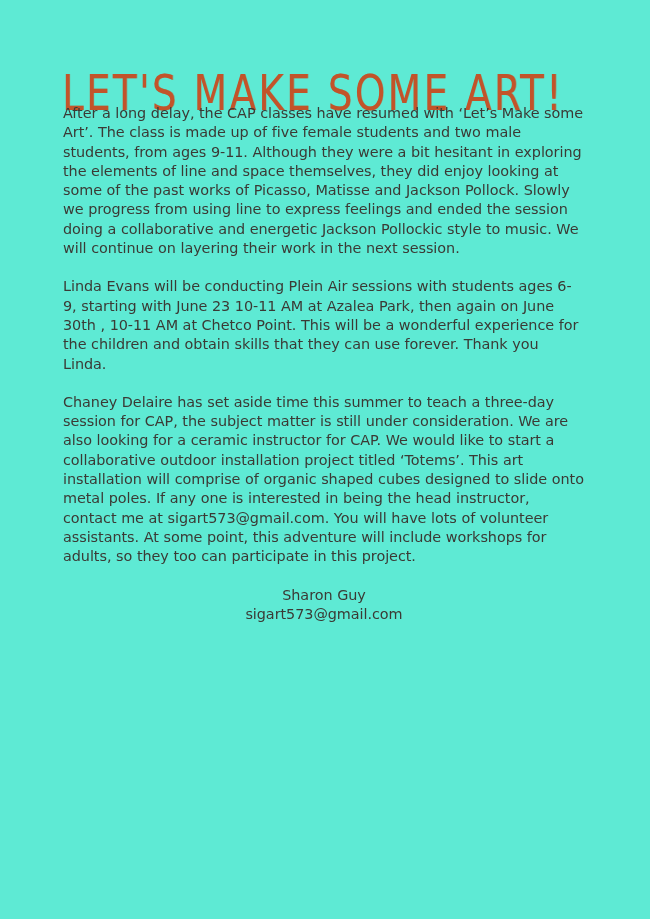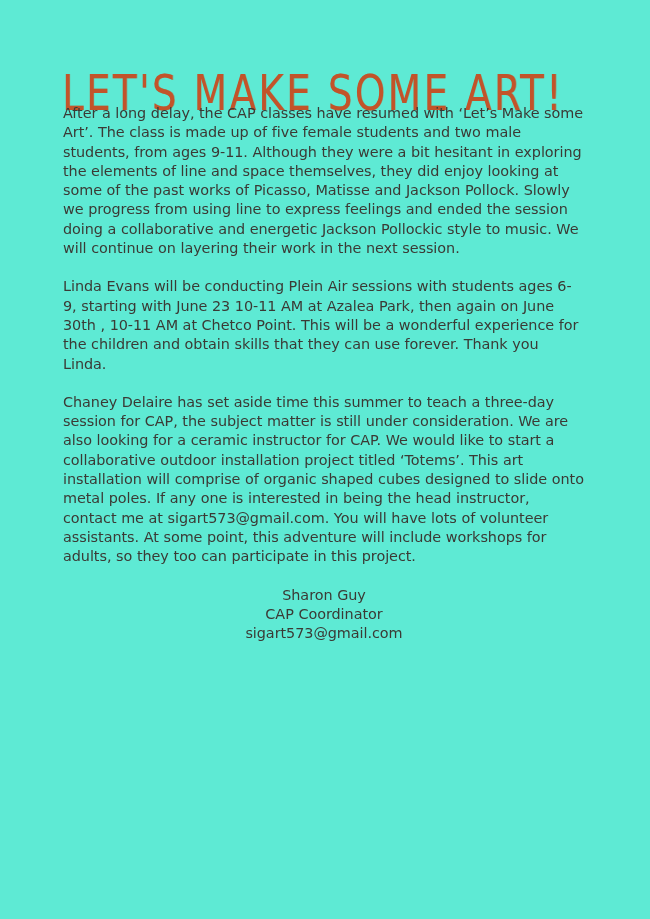--- a/index.html
+++ b/index.html
@@ -74,19 +74,18 @@
     <p class="para">After a long delay, the CAP classes have resumed with ‘Let’s Make some Art’. The class is made up of five female students and two male students, from ages 9-11. Although they were a bit hesitant in exploring the elements of line and space themselves, they did enjoy looking at some of the past works of Picasso, Matisse and Jackson Pollock. Slowly we progress from using line to express feelings and ended the session doing a collaborative and energetic Jackson Pollockic style to music. We will continue on layering their work in the next session.</p>
 
     <p class="para">Linda Evans will be conducting Plein Air sessions with students ages 6-9, starting with June 23 10-11 AM at Azalea Park, then again on June 30th , 10-11 AM at Chetco Point. This will be a wonderful experience for the children and obtain skills that they can use forever. Thank you Linda.</p>
 
     <p class="para">Chaney Delaire has set aside time this summer to teach a three-day session for CAP, the subject matter is still under consideration. We are also looking for a ceramic instructor for CAP. We would like to start a collaborative outdoor installation project titled ‘Totems’. This art installation will comprise of organic shaped cubes designed to slide onto metal poles. If any one is interested in being the head instructor, contact me at sigart573@gmail.com. You will have lots of volunteer assistants. At some point, this adventure will include workshops for adults, so they too can participate in this project.</p>
 
 
 
     <p class="para">
       <span class="sig-line">Sharon Guy</span>
-      <span class="sig-line">CAP Coordinator</span>
       <span class="sig-line">sigart573@gmail.com</span>
     </p>
 
   </div>
 
 </div>
 
 </body></html>

